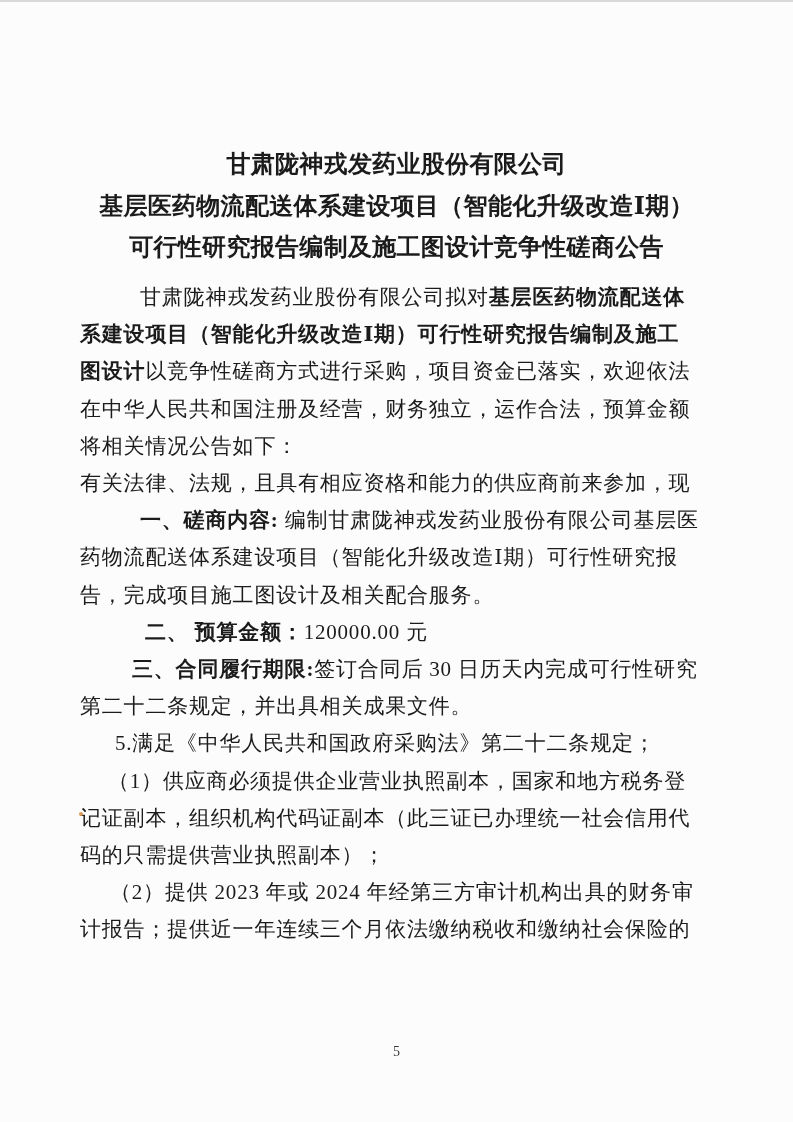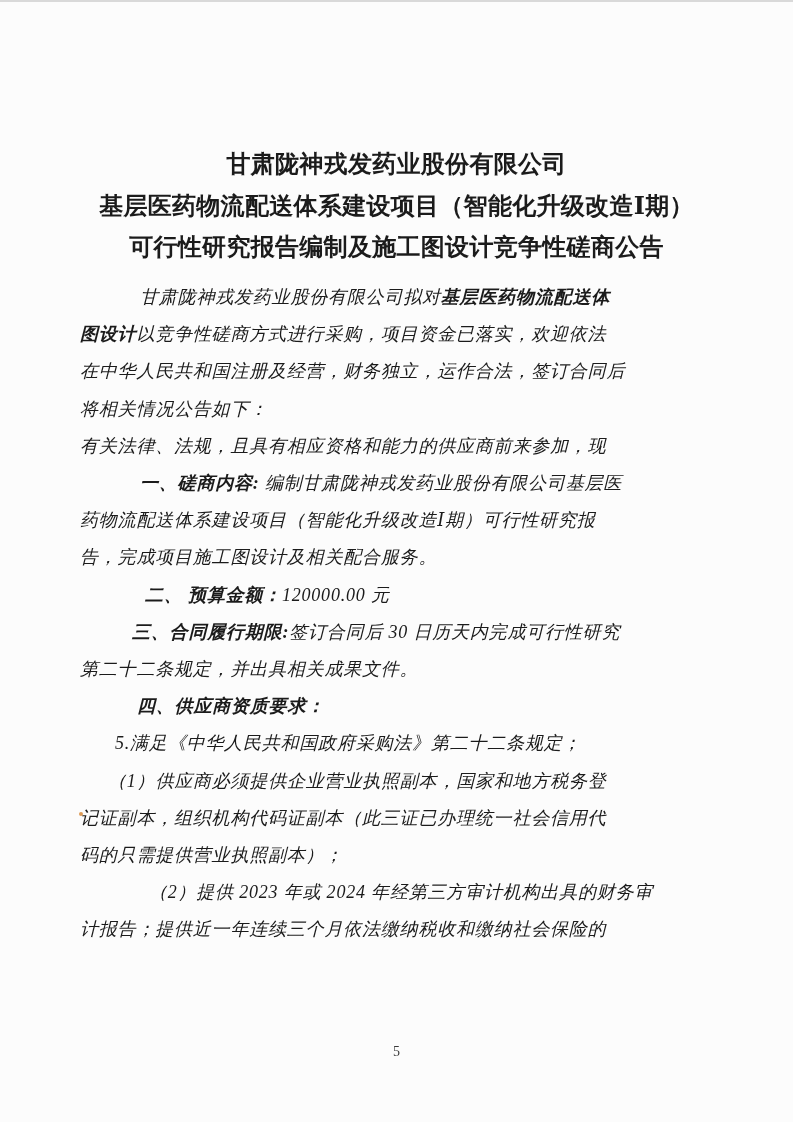--- a/index.html
+++ b/index.html
@@ -31,25 +31,24 @@
     font-weight: bold;
     line-height: 41.5px;
     letter-spacing: 0.3px;
     white-space: nowrap;
   }
   .content {
     position: absolute; left: 80px; top: 279px;
     width: 612px;
   }
   .line {
-    font-size: 18px;
+    font-size: 21px;
     line-height: 37.2px;
     letter-spacing: 0.8px;
     white-space: nowrap;
-    font-style: italic;
   }
   .line .b { font-weight: bold; }
   .artifact {
     position: absolute; left: 79px; top: 812px;
     width: 4px; height: 4px; border-radius: 50%;
     background: #dd9a55;
   }
   .pageno {
     position: absolute; left: 0; top: 1044px;
     width: 793px;
@@ -63,31 +62,31 @@
 
 <div class="page">
   <div class="top-edge"></div>
   <div class="titles" id="titles">
       <div class="title-line">甘肃陇神戎发药业股份有限公司</div>
       <div class="title-line">基层医药物流配送体系建设项目（智能化升级改造Ⅰ期）</div>
       <div class="title-line">可行性研究报告编制及施工图设计竞争性磋商公告</div>
     </div>
   <div class="content" id="content">
       <div class="line" style="text-indent: 60px;"><span>甘肃陇神戎发药业股份有限公司拟对</span><span class="b">基层医药物流配送体</span></div>
+      <div class="line"><span class="b">系建设项目（智能化升级改造Ⅰ期）可行性研究报告编制及施工</span></div>
       <div class="line"><span class="b">图设计</span><span>以竞争性磋商方式进行采购，项目资金已落实，欢迎依法</span></div>
-      <div class="line"><span>在中华人民共和国注册及经营，财务独立，运作合法，签订合同后</span></div>
+      <div class="line"><span>在中华人民共和国注册及经营，财务独立，运作合法，预算金额</span></div>
       <div class="line"><span>将相关情况公告如下：</span></div>
       <div class="line"><span>有关法律、法规，且具有相应资格和能力的供应商前来参加，现</span></div>
       <div class="line" style="text-indent: 60px;"><span class="b">一、磋商内容:</span><span> 编制甘肃陇神戎发药业股份有限公司基层医</span></div>
       <div class="line"><span>药物流配送体系建设项目（智能化升级改造Ⅰ期）可行性研究报</span></div>
       <div class="line"><span>告，完成项目施工图设计及相关配合服务。</span></div>
       <div class="line" style="text-indent: 65px;"><span class="b">二、 预算金额：</span><span>120000.00 元</span></div>
       <div class="line" style="text-indent: 52px;"><span class="b">三、合同履行期限:</span><span>签订合同后 30 日历天内完成可行性研究</span></div>
       <div class="line"><span>第二十二条规定，并出具相关成果文件。</span></div>
-      <div class="line" style="text-indent: 57px;"><span class="b">四、供应商资质要求：</span></div>
       <div class="line" style="text-indent: 35px;"><span>5.满足《中华人民共和国政府采购法》第二十二条规定；</span></div>
       <div class="line" style="text-indent: 28px;"><span>（1）供应商必须提供企业营业执照副本，国家和地方税务登</span></div>
       <div class="line"><span>记证副本，组织机构代码证副本（此三证已办理统一社会信用代</span></div>
       <div class="line"><span>码的只需提供营业执照副本）；</span></div>
       <div class="line" style="text-indent: 30px; text-align: center;"><span>（2）提供 2023 年或 2024 年经第三方审计机构出具的财务审</span></div>
       <div class="line"><span>计报告；提供近一年连续三个月依法缴纳税收和缴纳社会保险的</span></div>
     </div>
   <div class="artifact"></div>
   <div class="pageno">5</div>
 </div>

